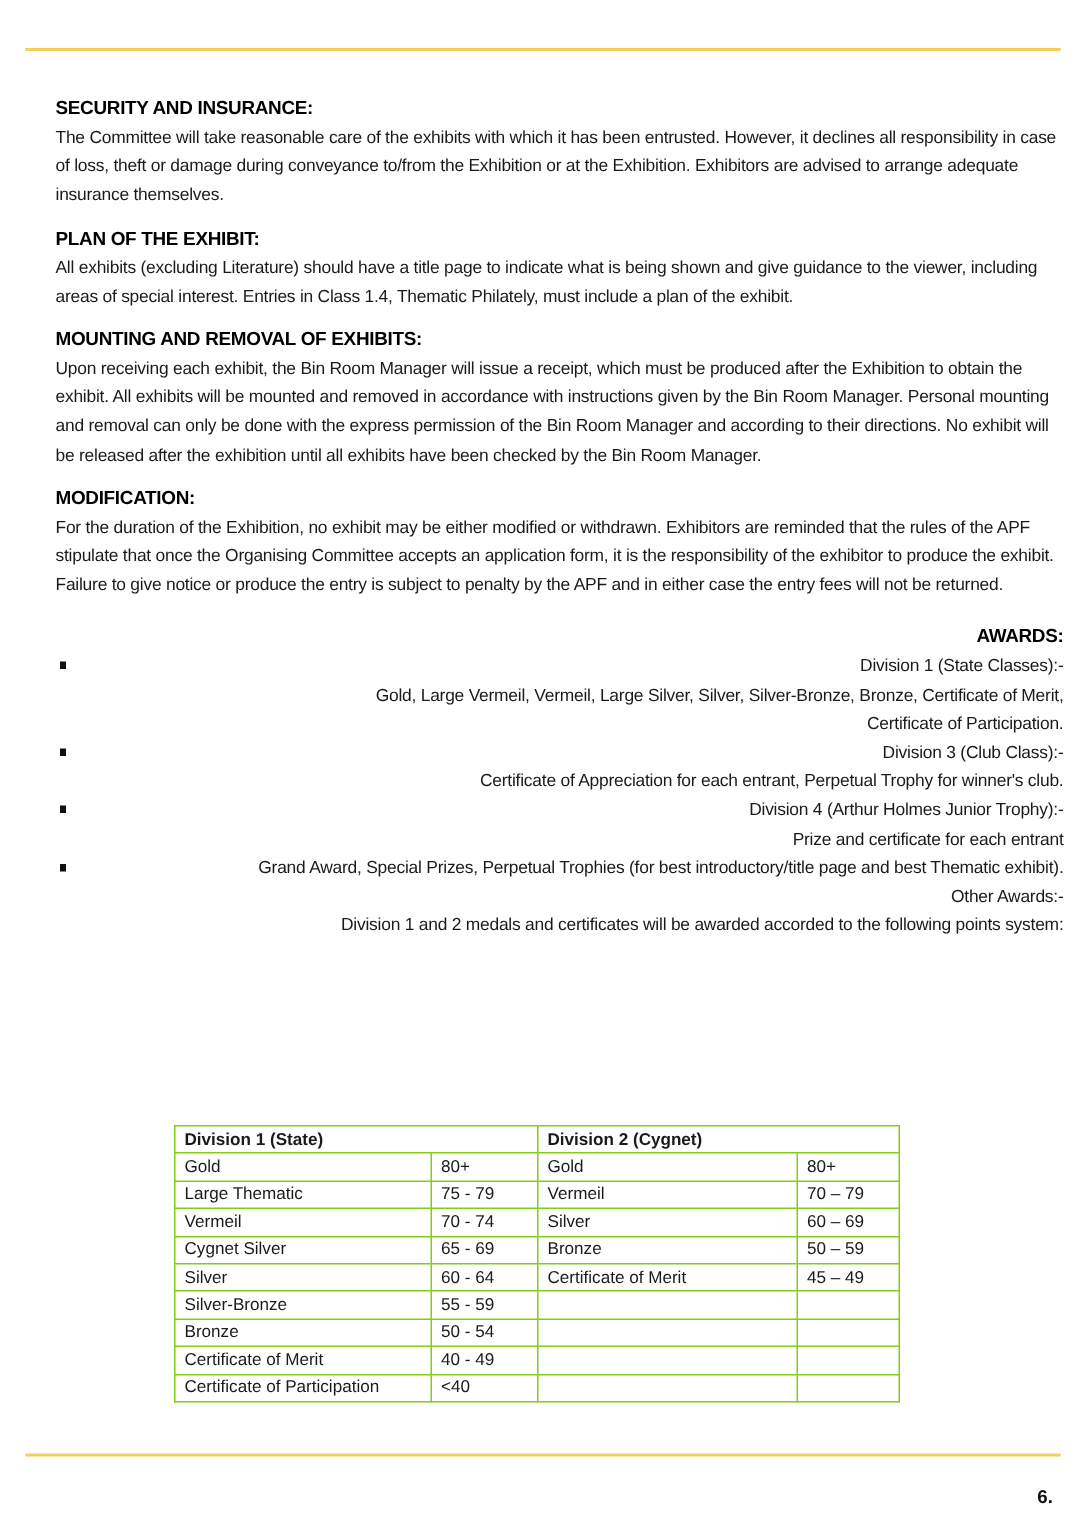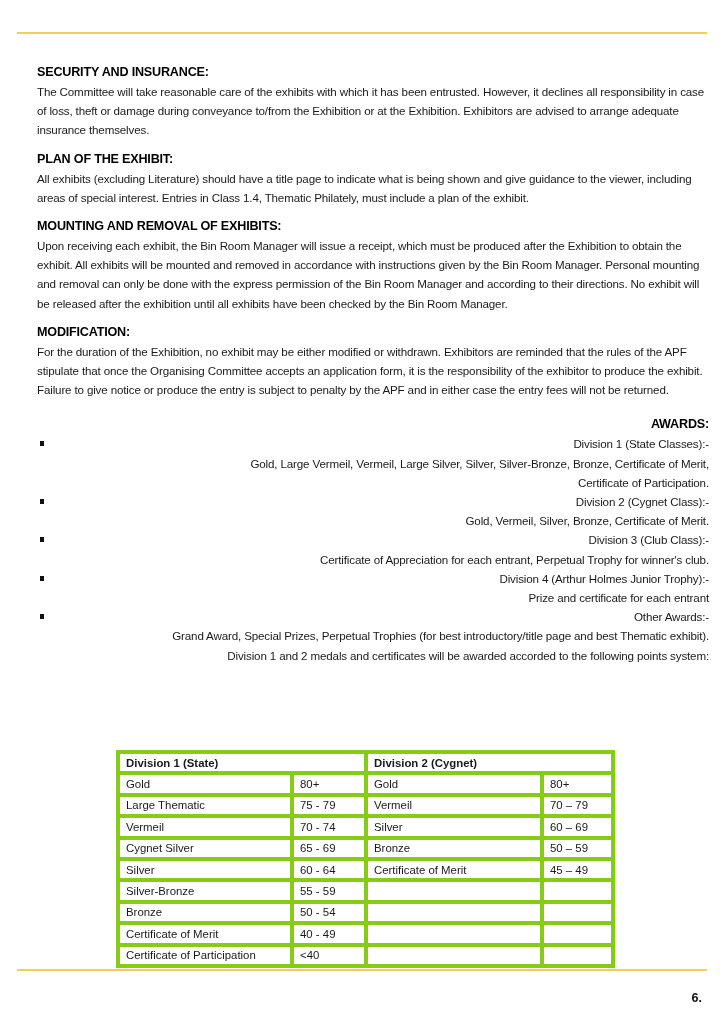--- a/index.html
+++ b/index.html
@@ -33,21 +33,21 @@
   }
   .awards li .sub { display: block; }
   .points-intro { margin: 7px 0 0 10px; }
   table.points {
     position: absolute; left: 116px; top: 750px;
     border-collapse: collapse;
     font-family: "Liberation Sans", sans-serif;
     font-size: 11.4px; color: #1a1a1a;
   }
   table.points td, table.points th {
-    border: 4px solid #84cc16;
+    border: 1px solid #84cc16;
     height: 17.4px; padding: 0 0 0 6px;
     text-align: left; vertical-align: middle; white-space: nowrap;
   }
   table.points th { font-weight: bold; }
   .c1 { width: 164px; }
   .c2 { width: 64px; }
   .c3 { width: 166px; }
   .c4 { width: 61px; }
   .page-num {
     position: absolute; right: 22px; top: 991px;
@@ -81,37 +81,32 @@
     <h2>AWARDS:</h2>
     <ul>
       <li>
         <span class="bullet"></span>
         <span class="sub">Division 1 (State Classes):-</span>
         <span class="sub">Gold, Large Vermeil, Vermeil, Large Silver, Silver, Silver-Bronze, Bronze, Certificate of Merit,</span>
         <span class="sub">Certificate of Participation.</span>
       </li>
       <li>
         <span class="bullet"></span>
-        <span class="sub">Division 2 (Cygnet Class):-</span>
-        <span class="sub">Gold, Vermeil, Silver, Bronze, Certificate of Merit.</span>
-      </li>
-      <li>
-        <span class="bullet"></span>
         <span class="sub">Division 3 (Club Class):-</span>
         <span class="sub">Certificate of Appreciation for each entrant, Perpetual Trophy for winner's club.</span>
       </li>
       <li>
         <span class="bullet"></span>
         <span class="sub">Division 4 (Arthur Holmes Junior Trophy):-</span>
         <span class="sub">Prize and certificate for each entrant</span>
       </li>
       <li>
         <span class="bullet"></span>
+        <span class="sub">Grand Award, Special Prizes, Perpetual Trophies (for best introductory/title page and best Thematic exhibit).</span>
         <span class="sub">Other Awards:-</span>
-        <span class="sub">Grand Award, Special Prizes, Perpetual Trophies (for best introductory/title page and best Thematic exhibit).</span>
       </li>
     </ul>
     <p class="points-intro">Division 1 and 2 medals and certificates will be awarded accorded to the following points system:</p>
   </div>
 </div>
 
 <table class="points">
   <thead>
     <tr>
       <th colspan="2">Division 1 (State)</th>

